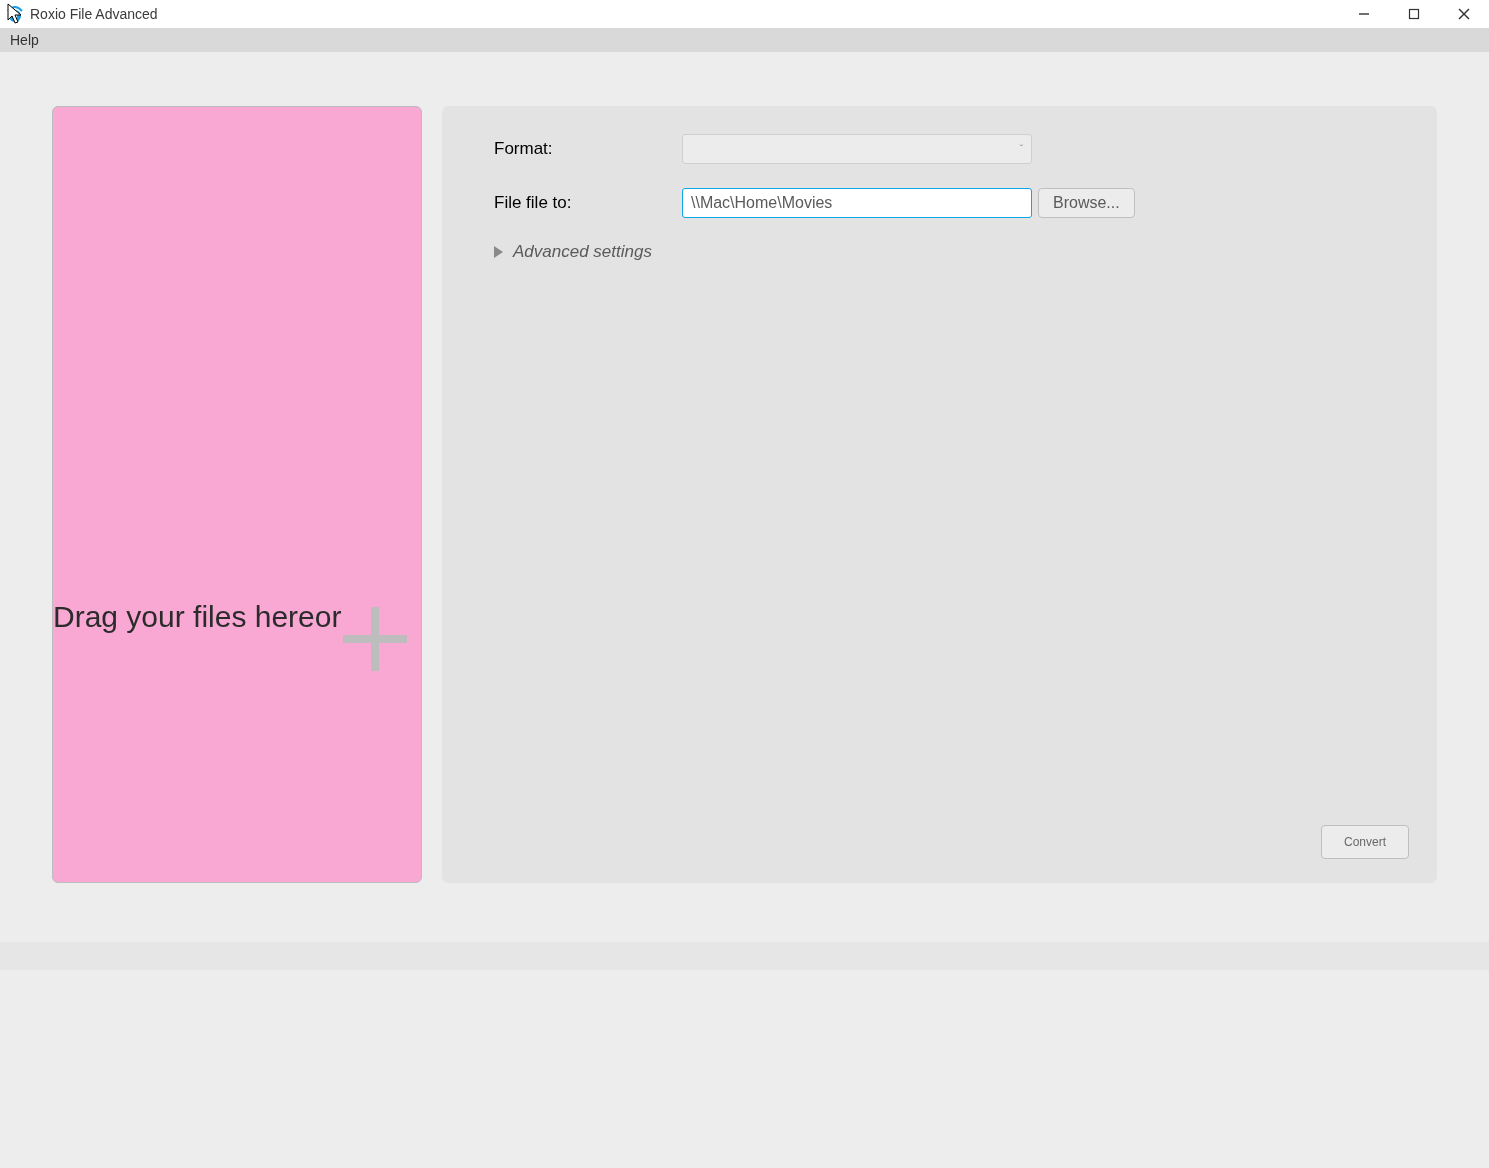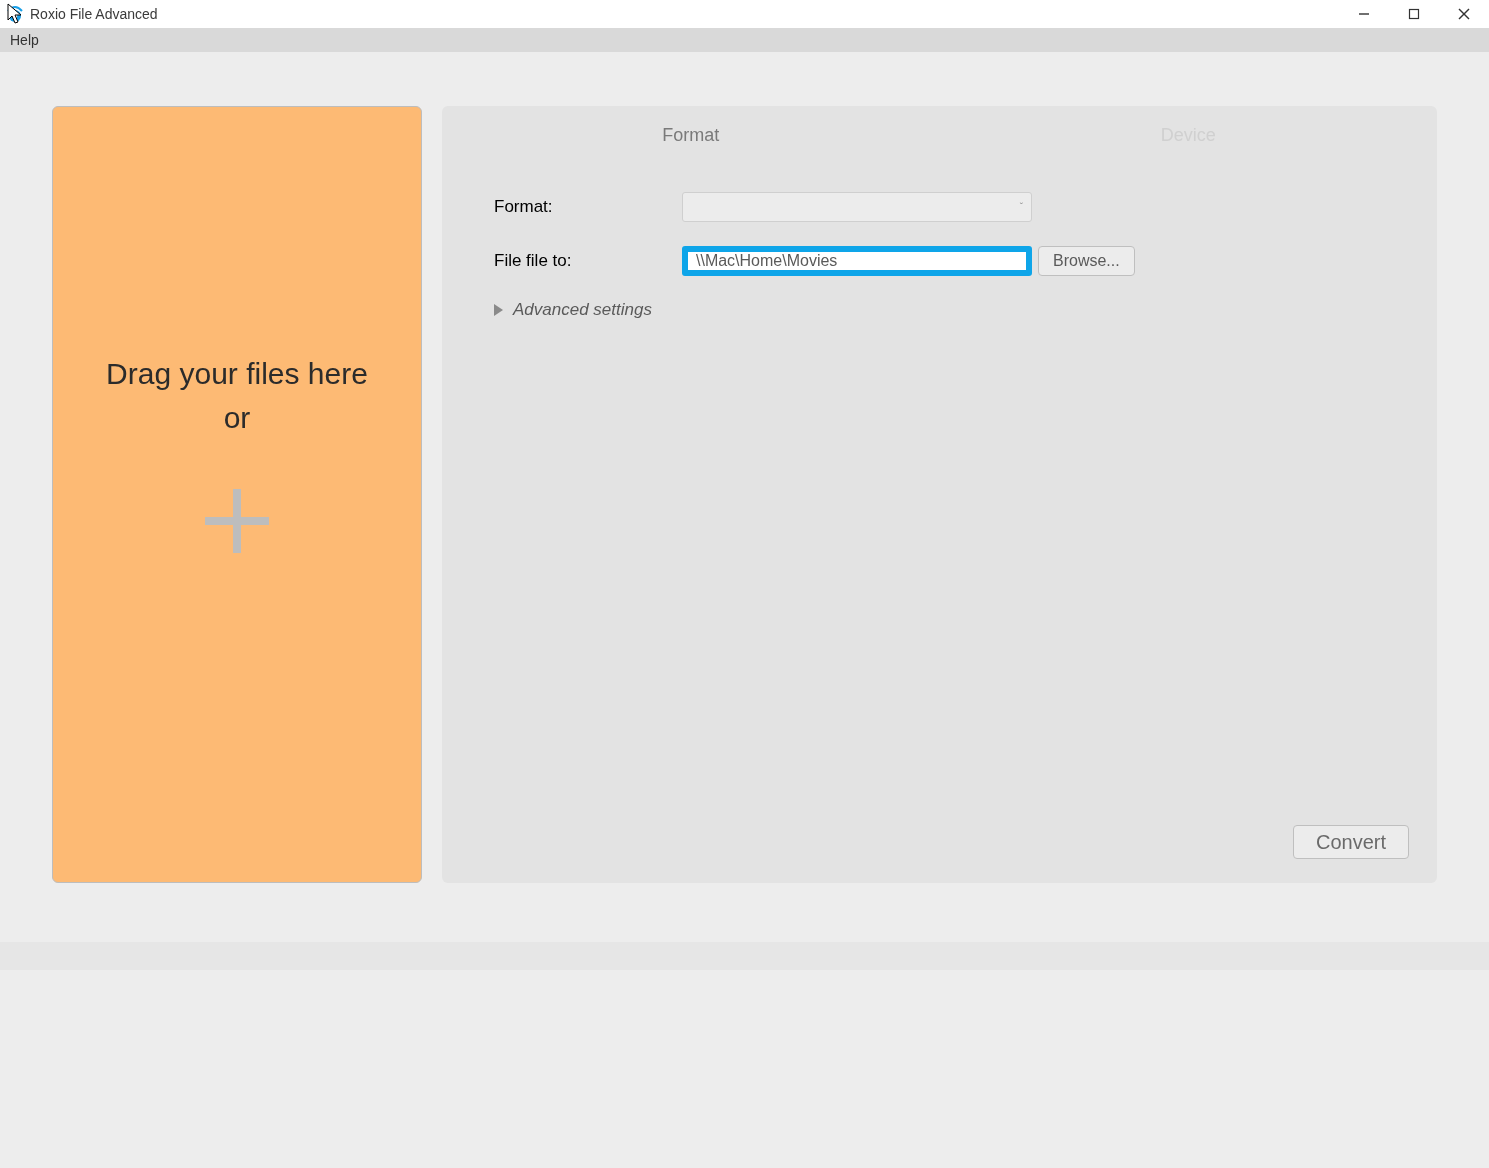--- a/index.html
+++ b/index.html
@@ -59,25 +59,25 @@
 
     .content {
       padding: 54px 52px 0 52px;
       display: flex;
       gap: 20px;
     }
 
     .drop-panel {
       width: 370px;
       height: 777px;
-      background: #fdba74;
+      background: #f9a8d4;
       border: 1px solid #bdbdbd;
       border-radius: 6px;
       display: flex;
-      flex-direction: column;
+      flex-direction: row;
       align-items: center;
       justify-content: flex-start;
       padding-top: 245px;
       color: #2b2b2b;
     }
     .drop-panel .d-line {
       font-size: 30px;
       line-height: 1.45;
       text-align: center;
     }
@@ -135,21 +135,21 @@
       right: 8px;
       top: 50%;
       transform: translateY(-50%);
       color: #888;
       font-size: 10px;
     }
     .path-input {
       width: 350px;
       height: 30px;
       background: #ffffff;
-      border: 6px solid #0ea5e9;
+      border: 1px solid #0ea5e9;
       border-radius: 3px;
       padding: 0 8px;
       font-size: 16px;
       color: #5a5a5a;
       display: flex;
       align-items: center;
     }
     .browse-btn {
       margin-left: 6px;
       height: 30px;
@@ -182,21 +182,21 @@
 
     .convert-btn {
       position: absolute;
       right: 28px;
       bottom: 24px;
       height: 34px;
       padding: 0 22px;
       background: #ececec;
       border: 1px solid #bfbfbf;
       border-radius: 4px;
-      font-size: 20px;
+      font-size: 12px;
       color: #6a6a6a;
       display: flex;
       align-items: center;
     }
 
     .cursor {
       position: absolute;
       left: 7px; top: 3px;
       pointer-events: none;
     }
@@ -253,24 +253,20 @@
     <div class="plus">
       <svg viewBox="0 0 68 68">
         <rect x="30" y="2" width="8" height="64" fill="currentColor"></rect>
         <rect x="2" y="30" width="64" height="8" fill="currentColor"></rect>
       </svg>
     </div>
   </div>
 
   <div class="right-panel">
 
-    <div class="tabs">
-      <div class="tab">Format</div>
-      <div class="tab inactive">Device</div>
-    </div>
 
     <div class="form-area">
 
       <div class="form-row">
         <div class="form-label">Format:</div>
         <div class="form-select">
           <span></span>
           <span class="chevron">ˇ</span>
         </div>
       </div>

